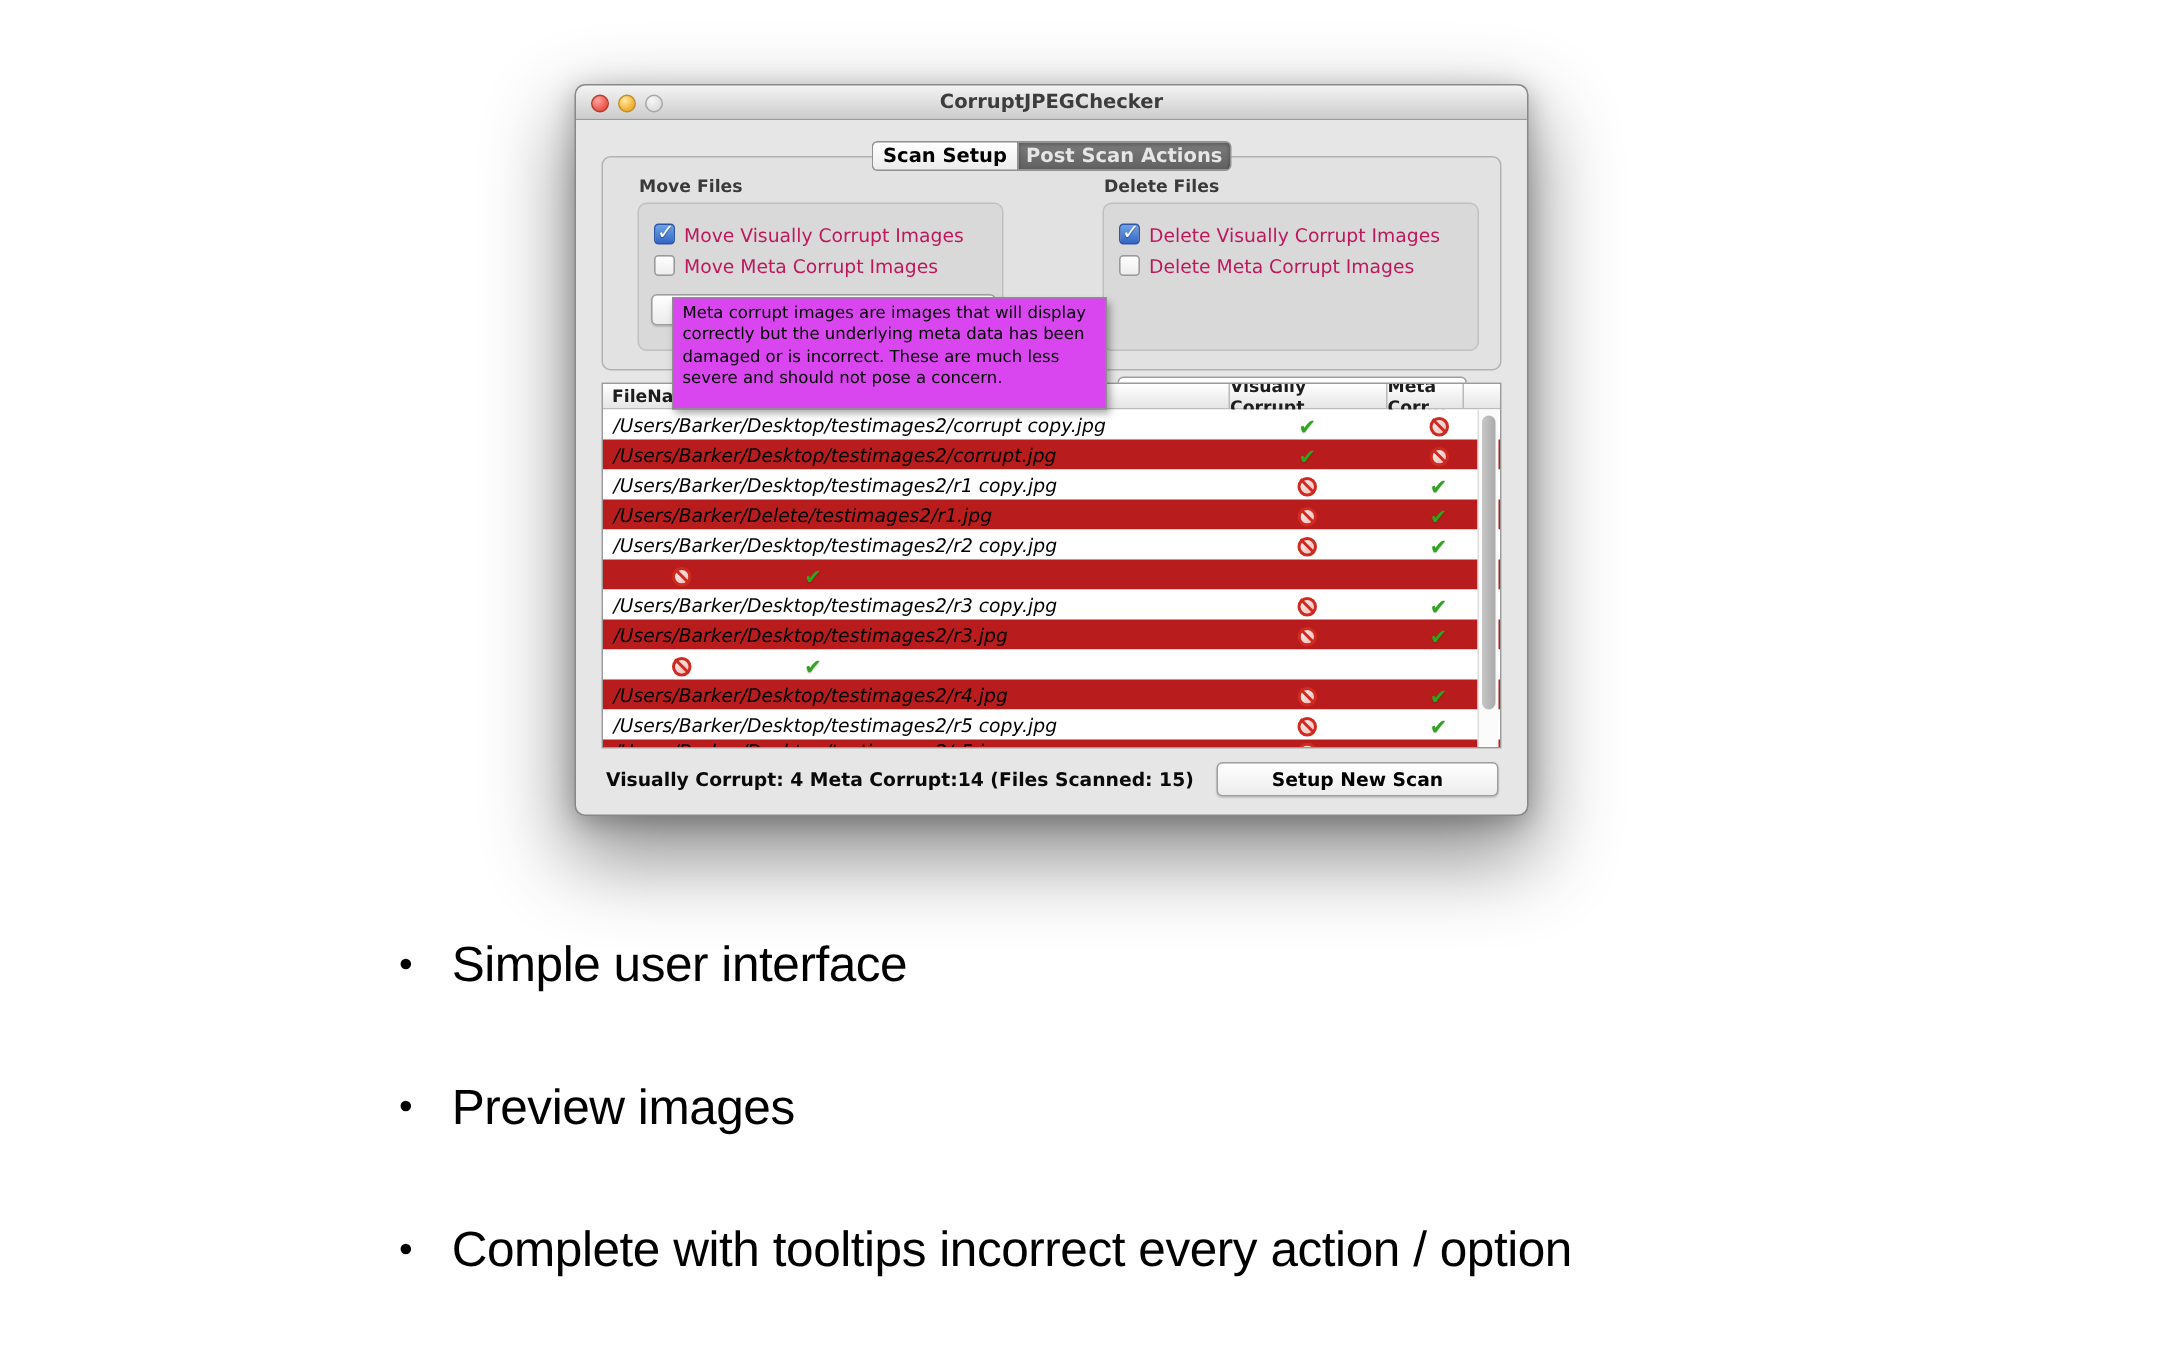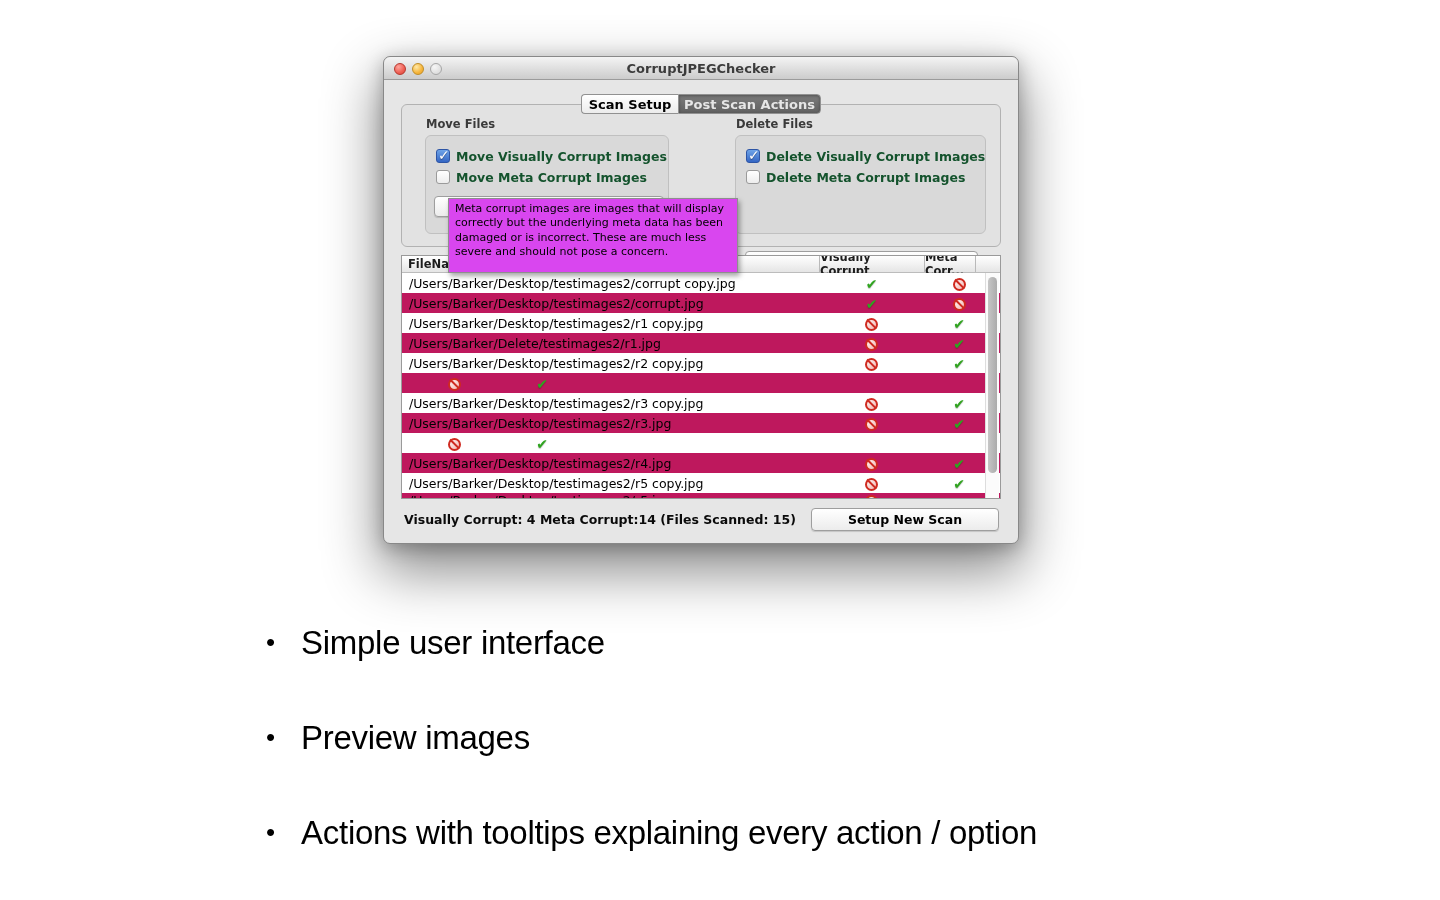--- a/index.html
+++ b/index.html
@@ -48,21 +48,21 @@
   #move-box { left:41px; top:78px; width:244px; height:99px; }
   #delete-caption { left:352px; top:60px; }
   #delete-box { left:351px; top:78px; width:251px; height:99px; }
 
   .cb-row { position:absolute; display:flex; align-items:center; height:16px; }
   .checkbox { width:14px; height:14px; border-radius:3px; background:linear-gradient(#ffffff,#ededed);
               border:1px solid #9a9a9a; position:relative; flex:0 0 14px; }
   .checkbox.checked { background:linear-gradient(#6ea4e8,#3466c4); border-color:#2d55a5; }
   .checkbox.checked::after { content:"✓"; position:absolute; left:1px; top:-3px;
               color:#fff; font-size:14px; font-weight:700; text-shadow:0 1px 1px rgba(0,0,0,0.4); }
-  .cb-label { margin-left:6px; font-size:12.5px; font-weight:700; color:#14532d; white-space:nowrap; }
+  .cb-label { margin-left:6px; font-size:12.5px; font-weight:400; color:#be185d; white-space:nowrap; }
 
   .aqua-button { position:absolute; background:linear-gradient(#ffffff,#ececec);
                  border:1px solid #9e9e9e; border-radius:4px;
                  font-size:12.5px; font-weight:700; color:#000; text-align:center;
                  box-shadow:0 1px 1px rgba(0,0,0,0.15); display:flex; align-items:center; justify-content:center; }
   #delete-files-button { left:9px; top:115px; width:233px; height:21px; }
   #partial-move-button { left:50px; top:139px; width:230px; height:21px; z-index:1; }
   #setup-new-scan-button { left:427px; top:451px; width:188px; height:23px; }
 
   
@@ -76,23 +76,23 @@
                 background:#ffffff; border:1px solid #9a9a9a; overflow:hidden; }
   .thead { position:absolute; left:0; top:0; width:100%; height:17px;
            background:linear-gradient(#ffffff,#e5e5e5); border-bottom:1px solid #bcbcbc;
            display:flex; font-size:11.5px; font-weight:700; color:#1d1d1d; }
   .th { display:flex; align-items:center; }
   .th-file { width:417px; padding-left:6px; }
   .th-vc { width:105px; justify-content:center; border-left:1px solid #b9b9b9; }
   .th-mc { width:52px;  justify-content:center; border-left:1px solid #b9b9b9; border-right:1px solid #b9b9b9; }
   .tbody { position:absolute; left:0; top:17px; width:100%; }
   .trow { display:flex; height:20px; align-items:center; background:#ffffff; }
-  .trow.alt { background:#be185d; }
+  .trow.alt { background:#b91c1c; }
   .trow.partial { height:7px; overflow:hidden; align-items:flex-start; }
-  .cell-path { width:417px; padding-left:7px; font-size:12.5px; color:#000; white-space:nowrap; overflow:hidden; }
+  .cell-path { width:417px; padding-left:7px; font-size:12.5px; color:#000; white-space:nowrap; overflow:hidden;font-style:italic; }
   .cell-icon { width:105px; display:flex; justify-content:center; }
   .cell-icon.mc { width:70px; }
   .icon-check::before { content:"✔"; color:#2fa51f; font-size:14px;
                         text-shadow:0 1px 1px rgba(0,0,0,0.25); }
   .icon-no { width:13px; height:13px; border:2px solid #cf2a20; border-radius:50%;
              background:linear-gradient(135deg,#fff3f2,#f2b7b2); position:relative; margin-top:2px; }
   .icon-no::after { content:""; position:absolute; left:-2px; top:3.5px; width:13px; height:2.4px;
                     background:#cf2a20; transform:rotate(45deg); }
 
   .scrollbar-track { position:absolute; right:1px; top:17px; width:14px; height:226px;
@@ -294,14 +294,14 @@
 
 </div>
 
 <div class="bullet-item" id="bullet1">
   <span>Simple user interface</span>
 </div>
 <div class="bullet-item" id="bullet2">
   <span>Preview images</span>
 </div>
 <div class="bullet-item" id="bullet3">
-  <span>Actions with tooltips explaining every action / option</span>
+  <span>Complete with tooltips incorrect every action / option</span>
 </div>
 
 </body></html>

